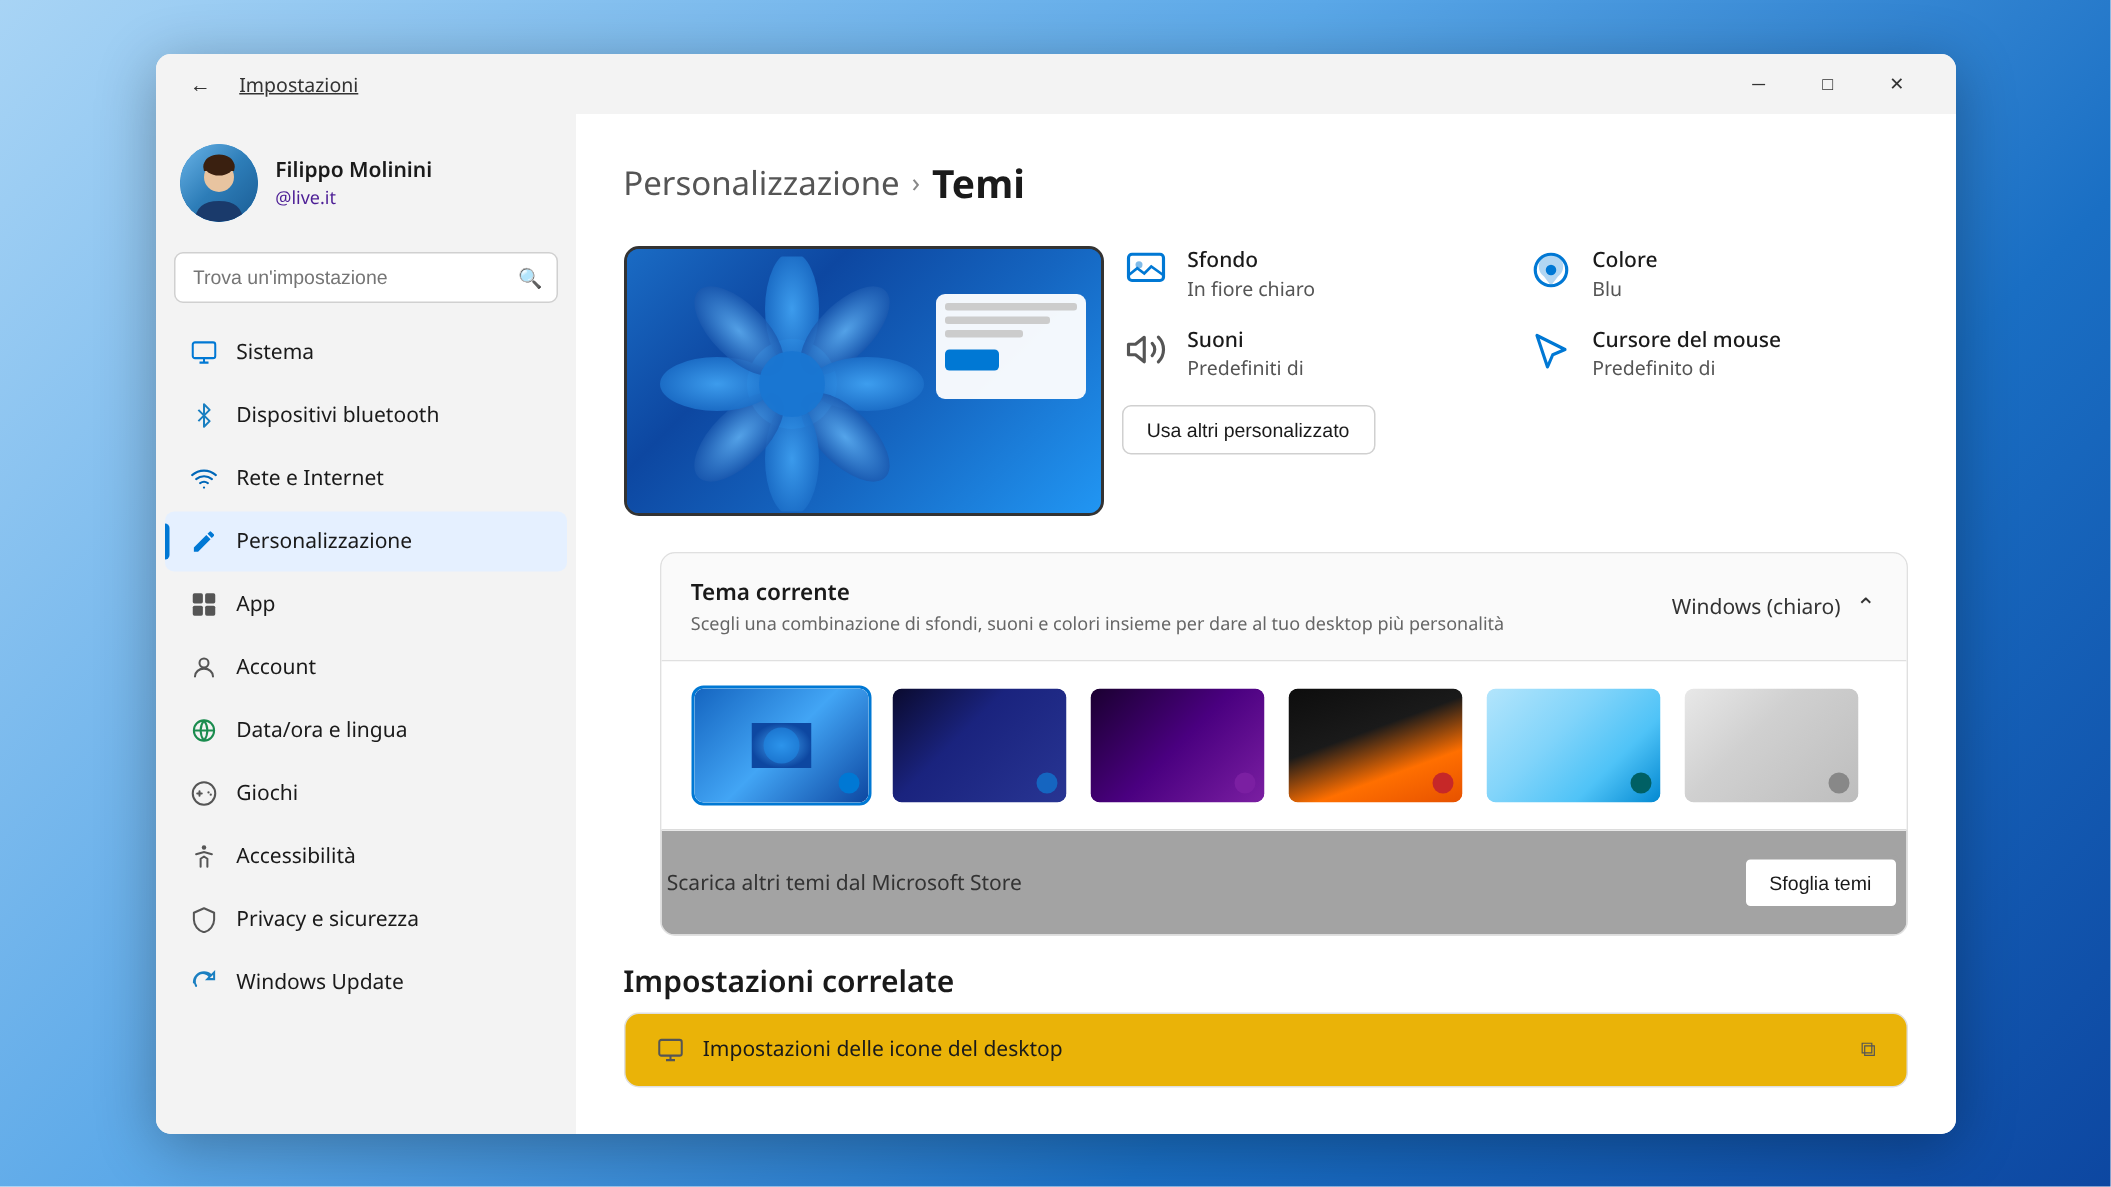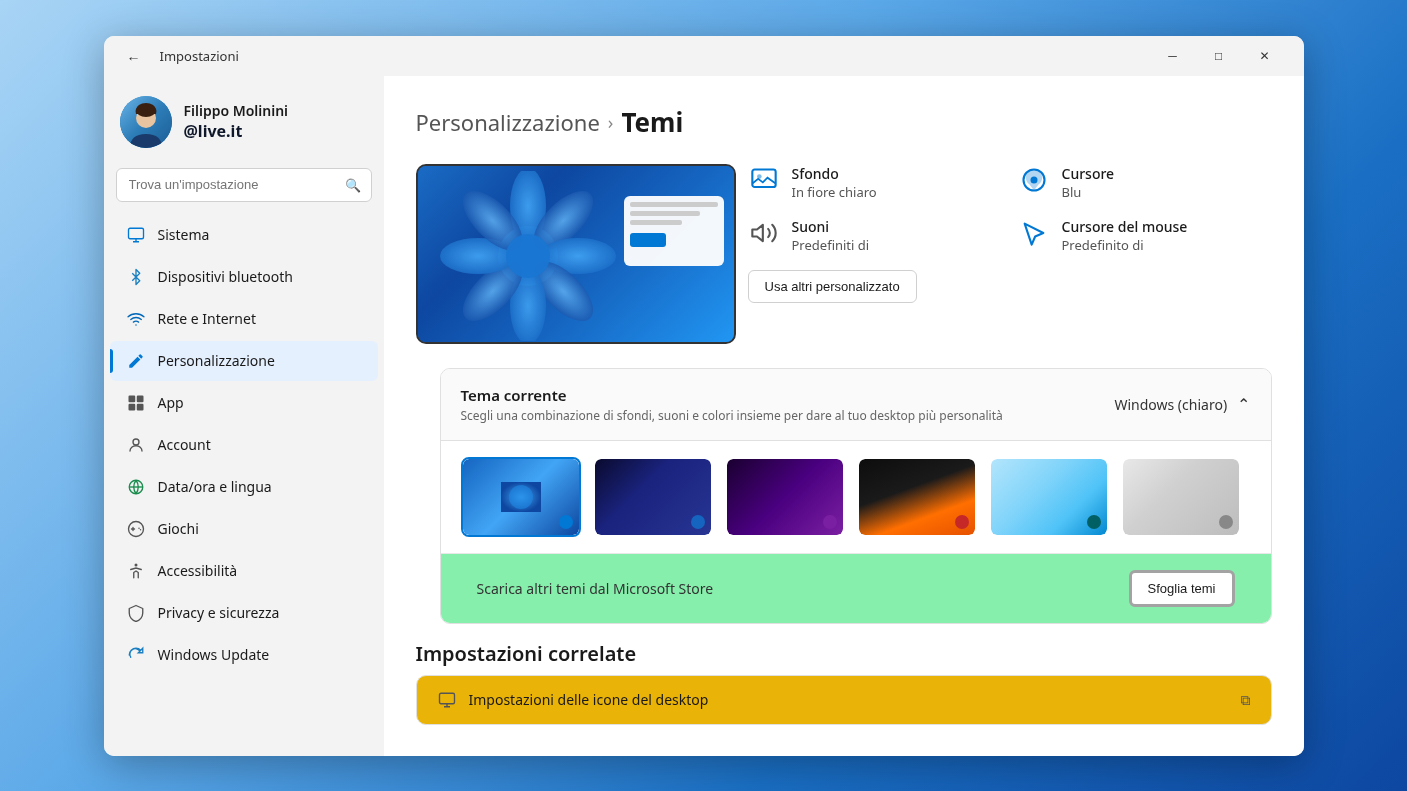--- a/index.html
+++ b/index.html
@@ -37,20 +37,21 @@
       border: none;
       background: transparent;
       cursor: pointer;
       display: flex; align-items: center; justify-content: center;
       font-size: 14px; color: #333;
     }
     .titlebar-title {
       font-size: 13px;
       color: #333;
       flex: 1;
+      text-decoration: underline;
     }
     .titlebar-controls {
       display: flex;
       gap: 0;
       margin-left: auto;
     }
     .titlebar-btn {
       width: 46px; height: 32px;
       border: none;
       background: transparent;
@@ -94,23 +95,22 @@
       border-radius: 50%;
       position: relative;
       overflow: hidden;
     }
     .user-info .name {
       font-size: 14px;
       font-weight: 600;
       color: #1a1a1a;
     }
     .user-info .email {
-      font-size: 16px;
-      color: #0f172a;
-      font-weight: bold;
+      font-size: 12px;
+      color: #4c1d95;
     }
     .search-box {
       margin: 0 12px 12px 12px;
       position: relative;
     }
     .search-input {
       width: 100%;
       height: 34px;
       border: 1px solid #d0d0d0;
       border-radius: 6px;
@@ -299,22 +299,22 @@
     .dot-blue { background: #0078d4; }
     .dot-dark-blue { background: #1565c0; }
     .dot-purple { background: #7b1fa2; }
     .dot-red { background: #c62828; }
     .dot-teal { background: #006064; }
     .dot-gray { background: #888; }
     .store-row {
       display: flex;
       justify-content: space-between;
       align-items: center;
-      padding: 16px 36px;
-      background: #86efac;
+      padding: 16px 4px;
+      background: #a3a3a3;
       border-top: 1px solid #e8e8e8;
     }
     .store-text { font-size: 14px; color: #333; }
     .browse-btn {
       padding: 8px 16px;
       border: 3px solid #a3a3a3;
       border-radius: 6px;
       background: white;
       cursor: pointer;
       font-size: 13px;
@@ -568,21 +568,21 @@
 
           <div class="theme-detail-item">
             <div class="detail-icon">
               <svg width="28" height="28" viewBox="0 0 24 24" fill="none" xmlns="http://www.w3.org/2000/svg">
                 <circle cx="12" cy="12" r="9" stroke="#0078d4" stroke-width="1.8"></circle>
                 <path d="M12 3C8.13 3 5 6.13 5 10c0 2.38 1.19 4.47 3 5.74L12 21l4-5.26c1.81-1.27 3-3.36 3-5.74 0-3.87-3.13-7-7-7z" fill="#0078d4" opacity="0.3"></path>
                 <circle cx="12" cy="12" r="3" fill="#0078d4"></circle>
               </svg>
             </div>
             <div class="detail-info">
-              <div class="label">Cursore</div>
+              <div class="label">Colore</div>
               <div class="value">Blu</div>
             </div>
           </div>
 
           <div class="theme-detail-item">
             <div class="detail-icon">
               <svg width="28" height="28" viewBox="0 0 24 24" fill="none" xmlns="http://www.w3.org/2000/svg">
                 <path d="M11 5L6 9H2v6h4l5 4V5z" stroke="#555" stroke-width="1.8" stroke-linejoin="round"></path>
                 <path d="M15.54 8.46a5 5 0 010 7.07" stroke="#555" stroke-width="1.8" stroke-linecap="round"></path>
                 <path d="M19.07 4.93a10 10 0 010 14.14" stroke="#555" stroke-width="1.8" stroke-linecap="round"></path>

